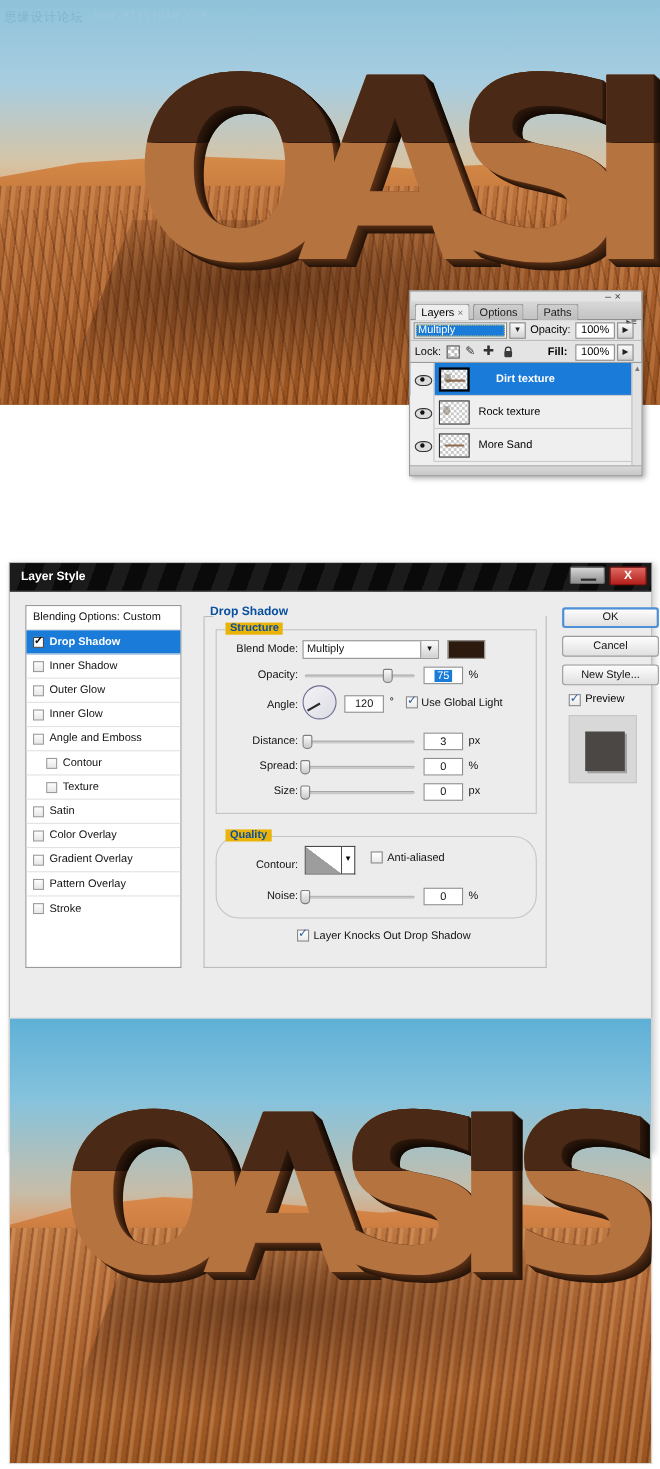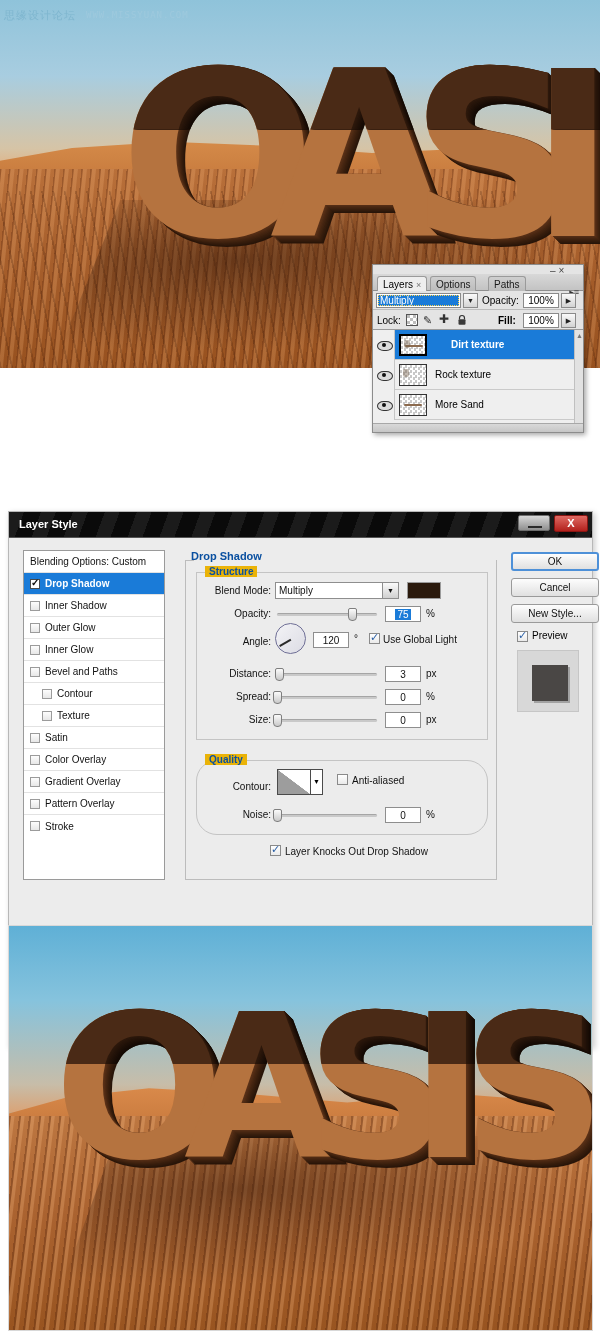--- a/index.html
+++ b/index.html
@@ -538,21 +538,21 @@
     <div class="style-item">
       <span class="chk"></span>
       <span>Outer Glow</span>
     </div>
     <div class="style-item">
       <span class="chk"></span>
       <span>Inner Glow</span>
     </div>
     <div class="style-item">
       <span class="chk"></span>
-      <span>Bevel and Paths</span>
+      <span>Angle and Emboss</span>
     </div>
     <div class="style-item indent">
       <span class="chk"></span>
       <span>Contour</span>
     </div>
     <div class="style-item indent">
       <span class="chk"></span>
       <span>Texture</span>
     </div>
     <div class="style-item">

